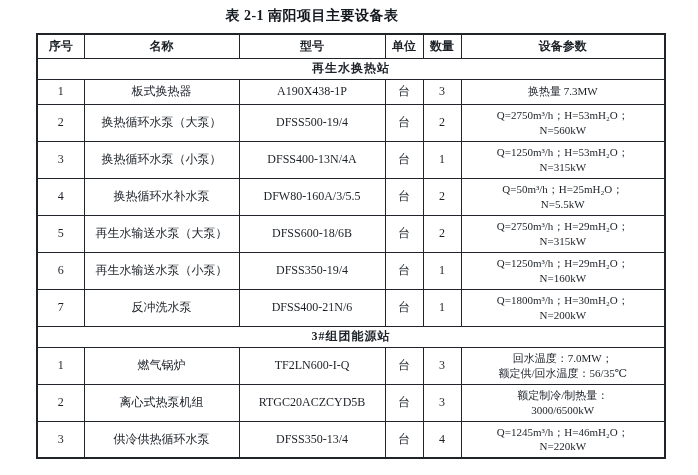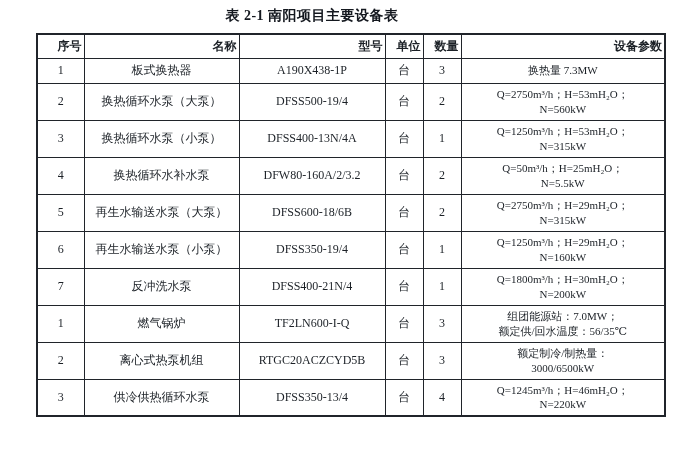--- a/index.html
+++ b/index.html
@@ -17,21 +17,21 @@
     position:absolute;left:36px;top:33px;width:628px;
     border-collapse:collapse;table-layout:fixed;
     border:2px solid #20242a;
   }
   .equip td,.equip th{
     border:1px solid #20242a;
     text-align:center;vertical-align:middle;
     padding:0 2px;font-size:12px;font-weight:normal;
     overflow:hidden;white-space:nowrap;
   }
-  .equip th{font-weight:600;text-align:right;}
+  .equip th{font-weight:600;}
   tr.r-head{height:24px;}
   tr.r-section{height:21px;}
   tr.r-one{height:25px;}
   tr.r-tall{height:37px;}
   td.section-cell{font-weight:600;letter-spacing:1px;}
   td.params{font-size:11px;padding:1px 2px;}
   td.params div{line-height:1.3;white-space:nowrap;}
   td.model{font-size:12px;}
 </style>
 </head>
@@ -51,20 +51,23 @@
   <tbody>
     <tr class="r-head">
       <th>序号</th>
       <th>名称</th>
       <th>型号</th>
       <th>单位</th>
       <th>数量</th>
       <th>设备参数</th>
     </tr>
 
+    <tr class="r-section">
+      <td class="section-cell" colspan="6">再生水换热站</td>
+    </tr>
 
     <tr class="r-one">
       <td>1</td>
       <td>板式换热器</td>
       <td class="model">A190X438-1P</td>
       <td>台</td>
       <td>3</td>
       <td class="params">
         <div>换热量 7.3MW</div>
       </td>
@@ -90,21 +93,21 @@
       <td>1</td>
       <td class="params">
         <div>Q=1250m³/h；H=53mH₂O；</div>
         <div>N=315kW</div>
       </td>
     </tr>
 
     <tr class="r-tall">
       <td>4</td>
       <td>换热循环水补水泵</td>
-      <td class="model">DFW80-160A/2/3.2</td>
+      <td class="model">DFW80-160A/3/5.5</td>
       <td>台</td>
       <td>2</td>
       <td class="params">
         <div>Q=50m³/h；H=25mH₂O；</div>
         <div>N=5.5kW</div>
       </td>
     </tr>
 
     <tr class="r-tall">
       <td>5</td>
@@ -126,38 +129,41 @@
       <td>1</td>
       <td class="params">
         <div>Q=1250m³/h；H=29mH₂O；</div>
         <div>N=160kW</div>
       </td>
     </tr>
 
     <tr class="r-tall">
       <td>7</td>
       <td>反冲洗水泵</td>
-      <td class="model">DFSS400-21N/4</td>
+      <td class="model">DFSS400-21N/6</td>
       <td>台</td>
       <td>1</td>
       <td class="params">
         <div>Q=1800m³/h；H=30mH₂O；</div>
         <div>N=200kW</div>
       </td>
     </tr>
 
+    <tr class="r-section">
+      <td class="section-cell" colspan="6">3#组团能源站</td>
+    </tr>
 
     <tr class="r-tall">
       <td>1</td>
       <td>燃气锅炉</td>
       <td class="model">TF2LN600-I-Q</td>
       <td>台</td>
       <td>3</td>
       <td class="params">
-        <div>组团能源站：7.0MW；</div>
+        <div>回水温度：7.0MW；</div>
         <div>额定供/回水温度：56/35℃</div>
       </td>
     </tr>
 
     <tr class="r-tall">
       <td>2</td>
       <td>离心式热泵机组</td>
       <td class="model">RTGC20ACZCYD5B</td>
       <td>台</td>
       <td>3</td>

